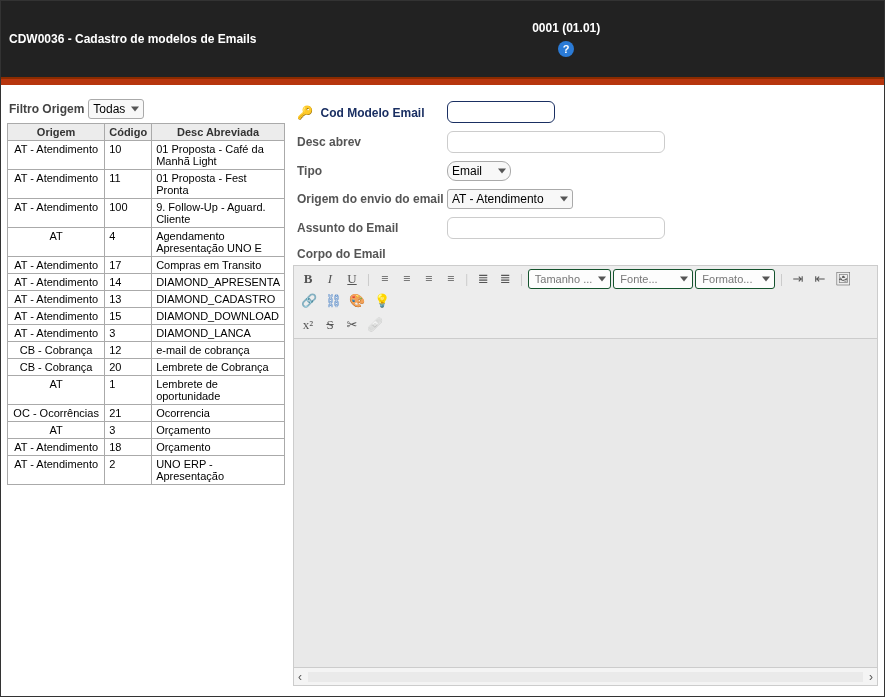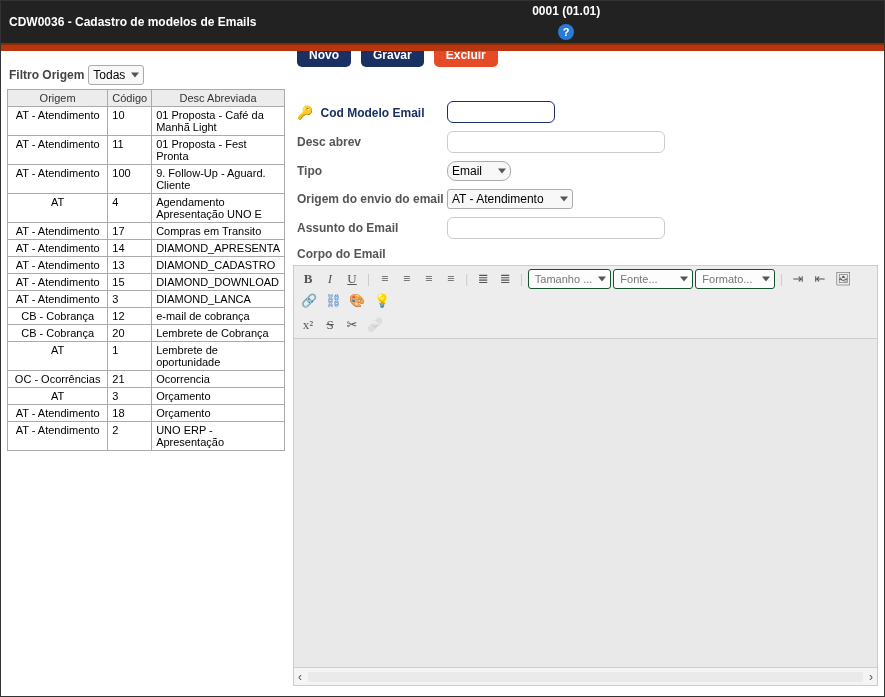--- a/index.html
+++ b/index.html
@@ -1,31 +1,31 @@
 <!DOCTYPE html>
 <html><head>
 <meta charset="utf-8">
 <style>
   * { box-sizing: border-box; }
   html, body { margin: 0; padding: 0; font-family: Arial, Helvetica, sans-serif; font-size: 12px; background: #fff; }
   .window { width: 885px; height: 697px; border: 1px solid #333; position: relative; background: #fff; display: flex; flex-direction: column; }
-  .titlebar { background: #222; color: #fff; font-weight: bold; padding: 3px 8px; display: flex; align-items: center; font-size: 12px; border-bottom: 2px solid #8a2b00; }
+  .titlebar { background: #222; color: #fff; font-weight: bold; padding: 20px 8px; display: flex; align-items: center; font-size: 12px; border-bottom: 2px solid #8a2b00; }
   .titlebar .right { margin-left: auto; display: flex; align-items: center; gap: 6px; }
   .help { width: 16px; height: 16px; border-radius: 50%; background: #2b7bd6; color: #fff; display: inline-flex; align-items: center; justify-content: center; font-weight: bold; font-size: 11px; cursor: pointer; }
   .orangebar { height: 6px; background: #b7360e; }
   .content { flex: 1; display: flex; padding: 10px 6px; gap: 8px; overflow: hidden; }
   
   .left { width: 278px; }
   .filter-row { display: flex; align-items: center; gap: 4px; padding: 4px 2px; }
   .filter-label { color: #444; font-weight: bold; font-size: 12px; }
   .select { border: 1px solid #aaa; background: #f8f8f8; height: 20px; font-size: 12px; padding: 1px 18px 1px 4px; position: relative; display: inline-flex; align-items: center; border-radius: 3px; cursor: pointer; }
   .select .caret, .caret { position: absolute; right: 4px; top: 50%; transform: translateY(-50%); width: 0; height: 0; border-left: 4px solid transparent; border-right: 4px solid transparent; border-top: 5px solid #555; }
   table.grid { width: 100%; border-collapse: collapse; font-size: 11px; }
   table.grid th, table.grid td { border: 1px solid #aaa; padding: 2px 4px; vertical-align: top; }
-  table.grid th { background: #ececec; text-align: center; font-weight: normal; color: #333; }
+  table.grid th { background: #ececec; text-align: center; font-weight: bold; color: #333; }
   table.grid td.codigo { }
   table.grid td.origem { text-align: center; }
   table.grid tbody tr { cursor: pointer; }
   
   .right { flex: 1; display: flex; flex-direction: column; justify-content: flex-end; }
   .btnrow { display: flex; gap: 10px; padding: 4px 0 14px 4px; }
   .btn { border-radius: 5px; border: none; color: #fff; font-weight: bold; font-size: 12px; padding: 5px 12px; cursor: pointer; }
   .btn.navy { background: #1a2f62; }
   .btn.red { background: #e64b27; }
   .form { padding-left: 4px; margin-top: 20px; }

